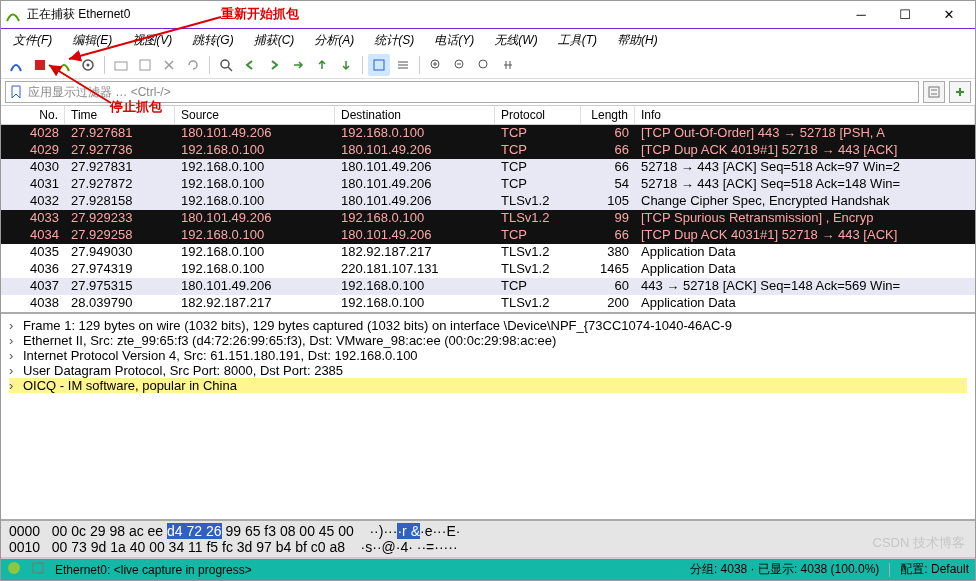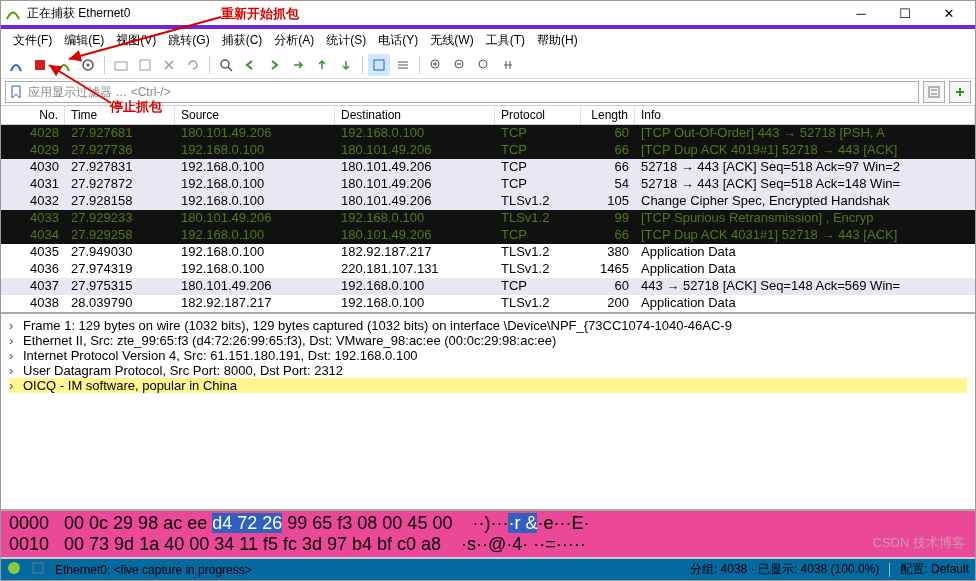--- a/index.html
+++ b/index.html
@@ -1,48 +1,48 @@
 <!DOCTYPE html>
 <html><head>
 <meta charset="utf-8">
 <style>
 * { margin:0; padding:0; box-sizing:border-box; font-family:"Microsoft YaHei","SimSun",Arial,sans-serif; }
 body { background:#f0f0f0; overflow:hidden; }
 .window { width:976px; height:581px; background:#fff; border:1px solid #999; display:flex; flex-direction:column; position:relative; }
-.titlebar { height:28px; background:#fff; display:flex; align-items:center; padding:0 4px; border-bottom:4px solid #6d28d9; }
+.titlebar { height:28px; background:#fff; display:flex; align-items:center; padding:0 4px; border-bottom:1px solid #6d28d9; }
 .titlebar .icon { width:16px; height:16px; margin-right:6px; }
 .titlebar .title { font-size:12px; flex:1; }
 .winbtns { display:flex; }
 .winbtn { width:44px; height:28px; display:flex; align-items:center; justify-content:center; font-size:13px; cursor:pointer; }
-.menubar { height:22px; display:flex; align-items:center; padding:0 6px; font-size:12px; gap:0; }
+.menubar { height:22px; display:flex; align-items:center; padding:0 6px; font-size:12px; gap:8px;font-style:italic; }
 .menuitem { padding:2px 6px; cursor:pointer; }
 .toolbar { height:28px; display:flex; align-items:center; padding:0 4px; gap:2px; border-bottom:1px solid #ddd; }
 .tbtn { width:22px; height:22px; display:flex; align-items:center; justify-content:center; cursor:pointer; border:1px solid transparent; border-radius:2px; }
 .tsep { width:1px; height:18px; background:#ccc; margin:0 3px; }
 .filterbar { height:26px; display:flex; align-items:center; padding:2px 4px; gap:4px; }
 .filterbox { flex:1; height:22px; border:1px solid #aaa; background:#fff; display:flex; align-items:center; padding:0 4px; font-size:12px; color:#888; }
 .filterbox .bmk { width:14px; height:14px; margin-right:4px; }
 .filterbtn { width:22px; height:22px; border:1px solid #aaa; background:#f5f5f5; display:flex; align-items:center; justify-content:center; cursor:pointer; }
 .pktlist { flex:0 0 auto; overflow:hidden; border-bottom:2px solid #aaa; }
 .pkthead { height:20px; background:#fff; border-bottom:1px solid #ccc; border-top:1px solid #ccc; display:flex; font-size:12px;justify-content:center; }
 .pkthead > div { padding:2px 6px; border-right:1px solid #e0e0e0; overflow:hidden; white-space:nowrap; }
 .pktrows { font-family:Consolas,monospace; font-size:13px; }
 .pktrow { height:17px; display:flex; white-space:nowrap; }
 .pktrow > div { padding:0 6px; overflow:hidden; }
 .c-no{width:64px;text-align:right;} .c-time{width:110px;} .c-src{width:160px;} .c-dst{width:160px;} .c-proto{width:86px;} .c-len{width:54px;text-align:right;} .c-info{flex:1;}
 .row-normal{background:#fff;color:#000;} .row-alt{background:#e8e8f5;color:#000;justify-content:center;}
-.row-black{background:#111;color:#4d7c0f;}
+.row-black{background:#111;color:#fca5a5;}
 .detail { flex:1 1 auto; font-family:Consolas,monospace; font-size:13px; padding:4px 8px; overflow:hidden; border-bottom:2px solid #aaa; background:#fff;}
 .detail .line { white-space:nowrap; }
 .detail .expander { display:inline-block; width:14px; color:#555; cursor:pointer;}
 .detail .hl { background:#fff68f; }
-.hexpane { flex:0 0 auto; font-family:Consolas,monospace; font-size:18px; padding:2px 8px; background:#ec4899; border-bottom:1px solid #ccc;}
+.hexpane { flex:0 0 auto; font-family:Consolas,monospace; font-size:14px; padding:2px 8px; background:#e5e5e5; border-bottom:1px solid #ccc;}
 .hexpane .hexline{white-space:nowrap;}
 .hexpane .sel{background:#3060c0;color:#fff;}
-.statusbar { height:22px; background:#0369a1; border-top:1px solid #ccc; display:flex; align-items:center; font-size:12px; padding:7px 6px; gap:10px; }
+.statusbar { height:22px; background:#14b8a6; border-top:1px solid #ccc; display:flex; align-items:center; font-size:12px; padding:7px 6px; gap:10px; }
 .statusbar .seg { white-space:nowrap; }
 .statusbar .sep { width:1px; height:14px; background:#aaa; }
 .statusbar .fill { flex:1; }
 .annotation { position:absolute; font-size:13px; color:#d00; font-weight:bold; pointer-events:none; }
 .arrow { position:absolute; pointer-events:none; }
 .watermark { position:absolute; right:10px; bottom:28px; font-size:13px; color:#b9b9b9; opacity:.7; pointer-events:none;}
 </style>
 </head>
 <body>
 
@@ -325,21 +325,21 @@
           <div class="c-len">200</div>
           <div class="c-info">Application Data</div>
         </div>
       </div>
   </div>
 
   <div class="detail">
     <div class="line"><span class="expander">›</span><span>Frame 1: 129 bytes on wire (1032 bits), 129 bytes captured (1032 bits) on interface \Device\NPF_{73CC1074-1040-46AC-9</span></div>
     <div class="line"><span class="expander">›</span><span>Ethernet II, Src: zte_99:65:f3 (d4:72:26:99:65:f3), Dst: VMware_98:ac:ee (00:0c:29:98:ac:ee)</span></div>
     <div class="line"><span class="expander">›</span><span>Internet Protocol Version 4, Src: 61.151.180.191, Dst: 192.168.0.100</span></div>
-    <div class="line"><span class="expander">›</span><span>User Datagram Protocol, Src Port: 8000, Dst Port: 2312</span></div>
+    <div class="line"><span class="expander">›</span><span>User Datagram Protocol, Src Port: 8000, Dst Port: 2385</span></div>
     <div class="line hl"><span class="expander">›</span><span>OICQ - IM software, popular in China</span></div>
   </div>
 
   <div class="hexpane">
     <div class="hexline">
       <span>0000</span>&nbsp;&nbsp;
       <span>00 0c 29 98 ac ee </span><span class="sel">d4 72  26</span><span> 99 65 f3 08 00 45 00</span>
       &nbsp;&nbsp;&nbsp;<span>··)···</span><span class="sel">·r &amp;</span><span>·e···E·</span>
     </div>
     <div class="hexline">

